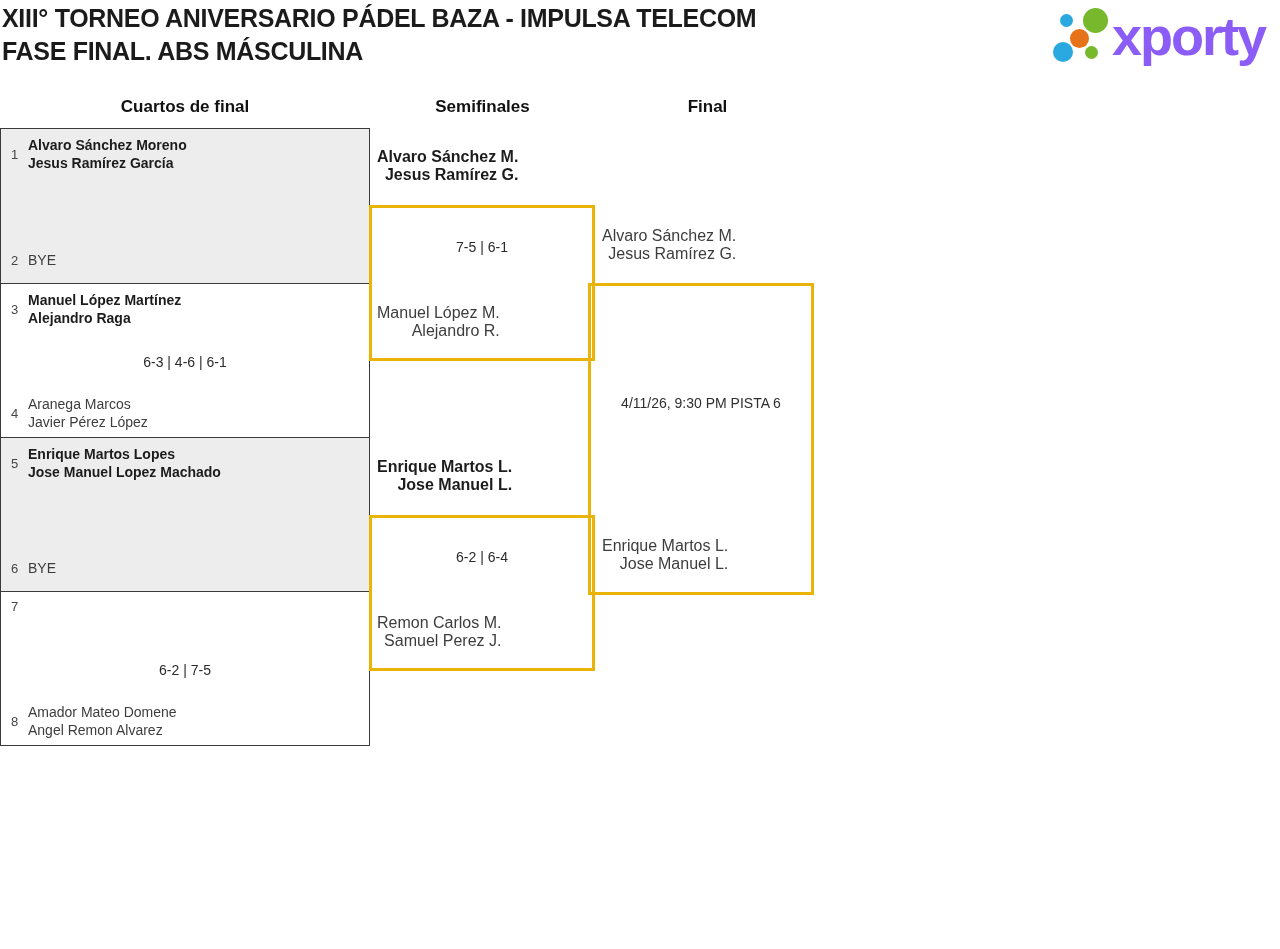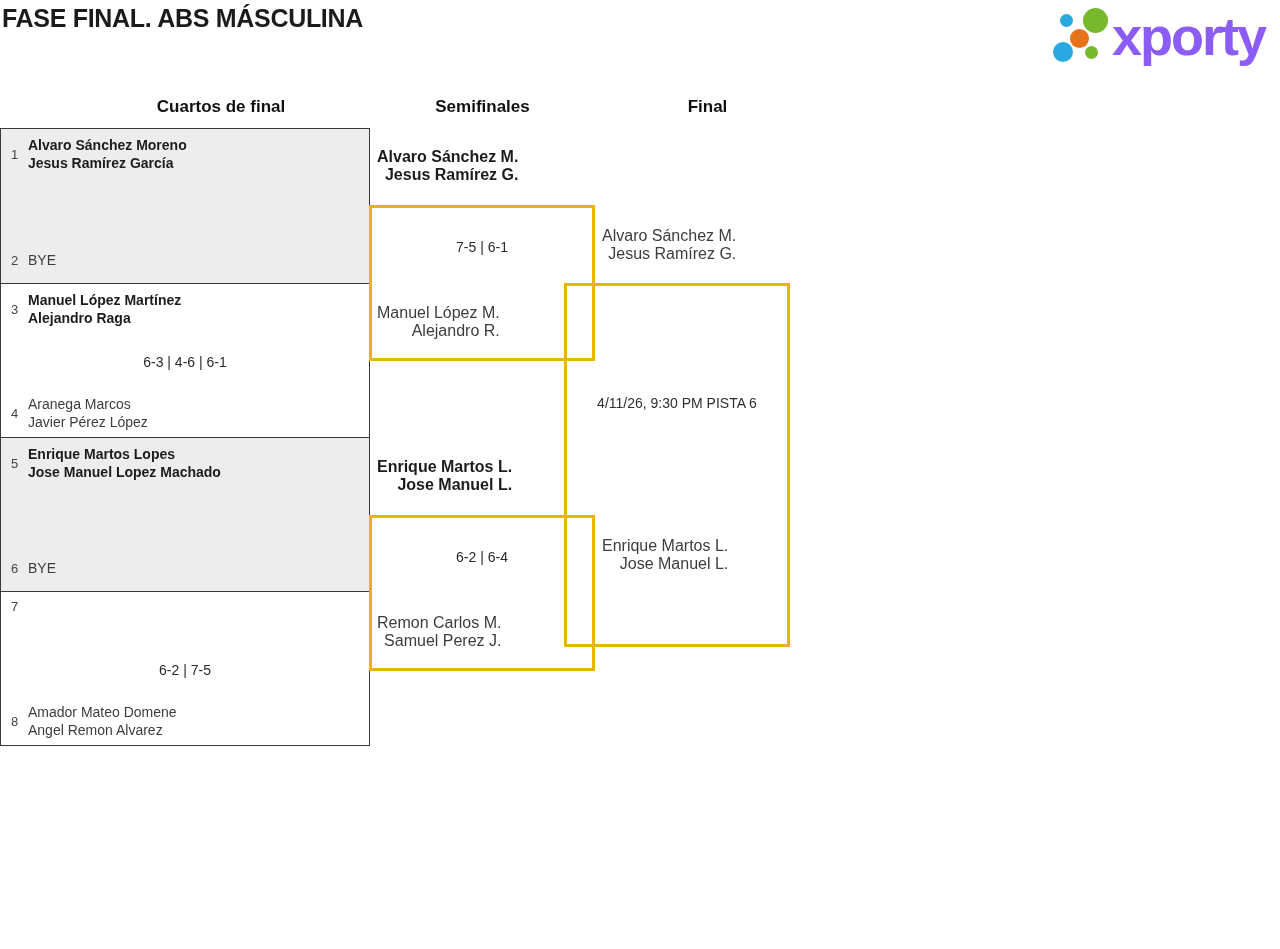--- a/index.html
+++ b/index.html
@@ -18,21 +18,21 @@
   .dot-green-lg  { left: 33px; top:  3px; width: 25px; height: 25px; background: #77b82c; }
   .dot-orange    { left: 20px; top: 24px; width: 19px; height: 19px; background: #e6731a; }
   .dot-blue-lg   { left:  3px; top: 37px; width: 20px; height: 20px; background: #2aa9e0; }
   .dot-green-sm  { left: 35px; top: 41px; width: 13px; height: 13px; background: #77b82c; }
   .logo-text { position: absolute; left: 62px; top: 3px; font-size: 54px; line-height: 56px;
                font-weight: bold; letter-spacing: -2px; color: #8b5cf6; }
 
   
   .col-header { position: absolute; top: 97px; font-size: 17px; font-weight: bold; color: #111;
                 text-align: center; }
-  .col-header.qf { left: 0; width: 370px; margin-left: 36px; }
+  .col-header.qf { left: 0; width: 370px; }
   .col-header.sf { left: 370px; width: 225px; }
   .col-header.fn { left: 595px; width: 225px; }
 
   
   .qf-container { position: absolute; left: 0; top: 128px; width: 370px;
                   border: 1px solid #3a3a3a; }
   .qf-block { position: relative; height: 154px; background: #ffffff; }
   .qf-block + .qf-block { border-top: 1px solid #3a3a3a; }
   .qf-block.gray { background: #ededed; }
 
@@ -46,21 +46,21 @@
   .names.bold { font-weight: bold; color: #1c1c1c; }
   .names span { display: block; }
 
   .score { position: absolute; top: 70px; left: 0; width: 100%; text-align: center;
            font-size: 14px; color: #2a2a2a; }
 
   
   .match-box { position: absolute; border: 3px solid #eab308; background: transparent; }
   .sf1 { left: 369px; top: 205px; width: 226px; height: 156px; }
   .sf2 { left: 369px; top: 515px; width: 226px; height: 156px; }
-  .final-box { left: 564px; top: 283px; width: 226px; height: 364px; }
+  .final-box { left: 588px; top: 283px; width: 226px; height: 312px; }
   .box-score { position: absolute; top: 31px; left: 0; width: 100%; text-align: center;
                font-size: 14px; color: #2a2a2a; }
   .box-schedule { position: absolute; top: 109px; left: 0; width: 100%; text-align: center;
                   font-size: 14px; color: #2f2f2f; }
 
   
   .team-label { position: absolute; font-size: 16px; line-height: 18px; color: #3d3d3d; text-align: right; }
   .team-label.bold { font-weight: bold; color: #1c1c1c; }
   .team-label span { display: block; }
   .lbl-sf1-top { left: 377px; top: 148px; }
@@ -69,20 +69,21 @@
   .lbl-sf2-bottom { left: 377px; top: 614px; }
   .lbl-final-top { left: 602px; top: 227px; }
   .lbl-final-bottom { left: 602px; top: 537px; }
 </style>
 </head>
 <body>
 
 <div class="page">
 
   <div class="title">
+    <div>XIII° TORNEO ANIVERSARIO PÁDEL BAZA - IMPULSA TELECOM</div>
     <div>FASE FINAL. ABS MÁSCULINA</div>
   </div>
 
   <div class="logo">
     <span class="dot dot-blue-sm"></span>
     <span class="dot dot-green-lg"></span>
     <span class="dot dot-orange"></span>
     <span class="dot dot-blue-lg"></span>
     <span class="dot dot-green-sm"></span>
     <span class="logo-text">xporty</span>

